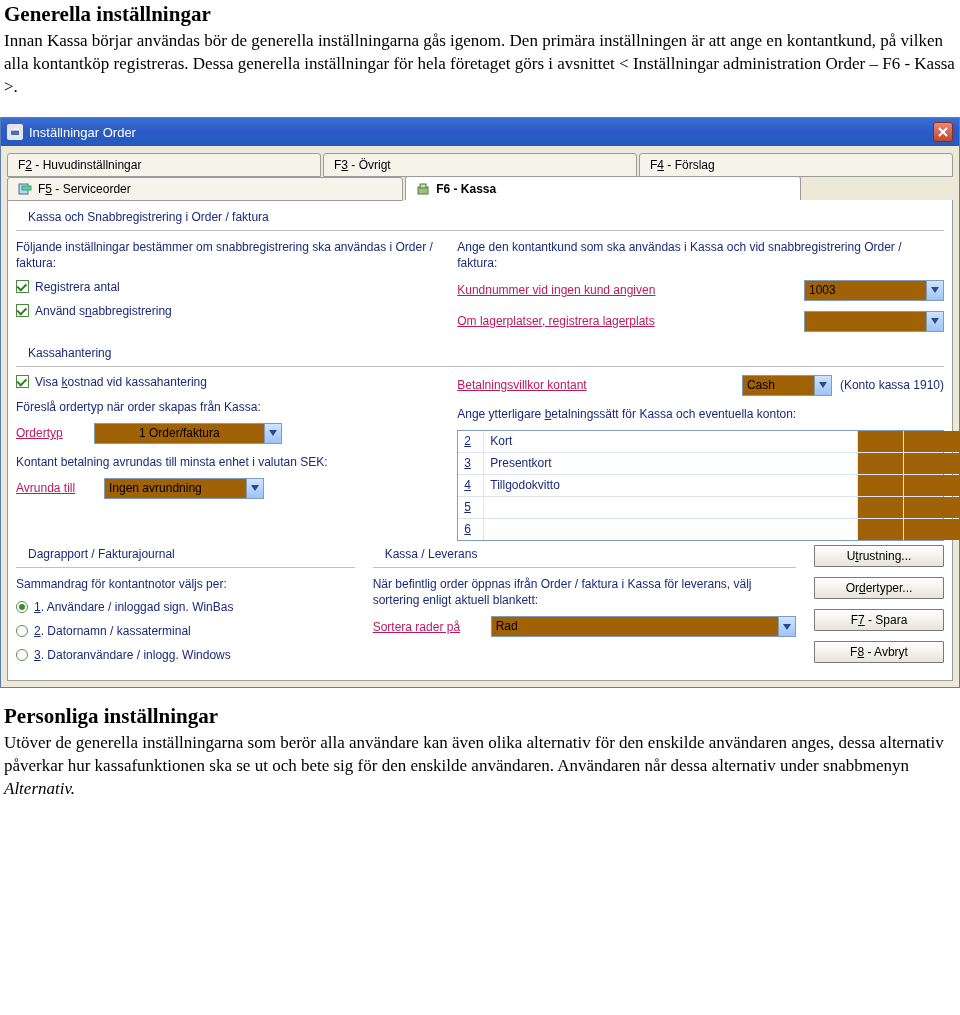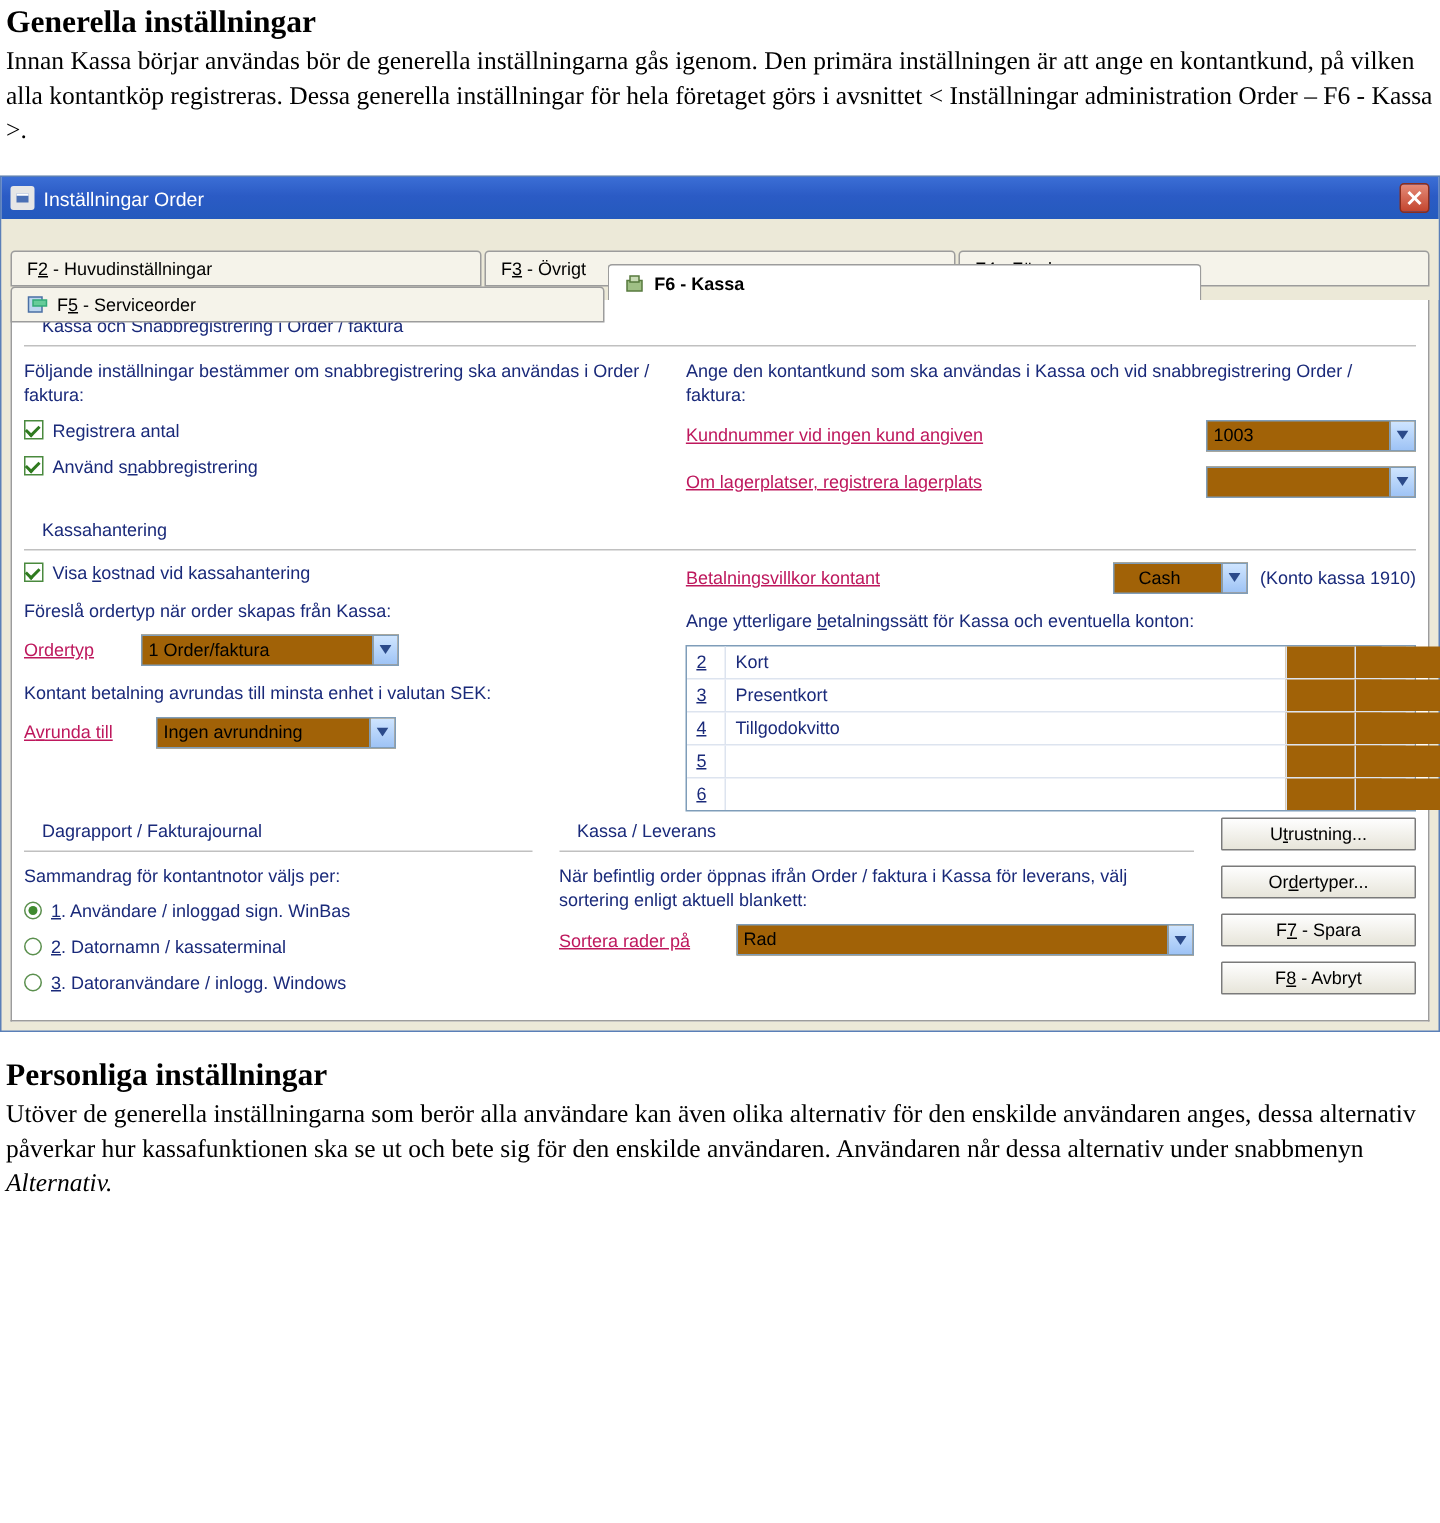--- a/index.html
+++ b/index.html
@@ -51,21 +51,21 @@
     border-radius: 3px 3px 0 0;
     padding: 4px 10px;
     display: flex;
     align-items: center;
     gap: 6px;
     position: relative;
   }
   .tab.inactive {
     background: #f5f3ea;
     border-bottom: 1px solid #9c9c9c;
-    top: 15px;
+    top: 1px;
   }
   .tab.active {
     font-weight: bold;
     z-index: 2;
   }
   .tab .acc { text-decoration: underline; }
   .tab-ico { width:14px; height:14px; display:flex; align-items:center; justify-content:center; }
   .tab-ico svg { width:14px; height:14px; }
 
   .panel {
@@ -270,21 +270,21 @@
 
     <div class="cols">
       <div class="col">
         <div class="chk-row">
           <span class="chk checked"></span>
           <span><span>Visa </span><span class="ul">k</span><span>ostnad vid kassahantering</span></span>
         </div>
         <div class="desc" style="margin-top:8px;">Föreslå ordertyp när order skapas från Kassa:</div>
         <div class="field-row">
           <span class="lbl" style="flex:0 0 auto; width:70px;">Ordertyp</span>
-          <span class="combo" style="width:172px;">
+          <span class="combo" style="width:188px;padding-left:40px;">
             <span class="val">1  Order/faktura</span>
             <span class="arrow">
                 <svg viewBox="0 0 8 6">
                   <polygon points="0,0 8,0 4,6"></polygon>
                 </svg>
               </span>
           </span>
         </div>
         <div class="desc" style="margin-top:6px;">Kontant betalning avrundas till minsta enhet i valutan SEK:</div>
         <div class="field-row">
@@ -296,21 +296,21 @@
                   <polygon points="0,0 8,0 4,6"></polygon>
                 </svg>
               </span>
           </span>
         </div>
       </div>
 
       <div class="col right">
         <div class="field-row">
           <span class="lbl">Betalningsvillkor kontant</span>
-          <span class="combo" style="width:90px;padding-left:12px;">
+          <span class="combo" style="width:90px;">
             <span class="val">Cash</span>
             <span class="arrow">
                 <svg viewBox="0 0 8 6">
                   <polygon points="0,0 8,0 4,6"></polygon>
                 </svg>
               </span>
           </span>
           <span style="color:#1a2a7a;">(Konto kassa 1910)</span>
         </div>
         <div class="desc"><span>Ange ytterligare </span><span class="ul">b</span><span>etalningssätt för Kassa och eventuella konton:</span></div>

